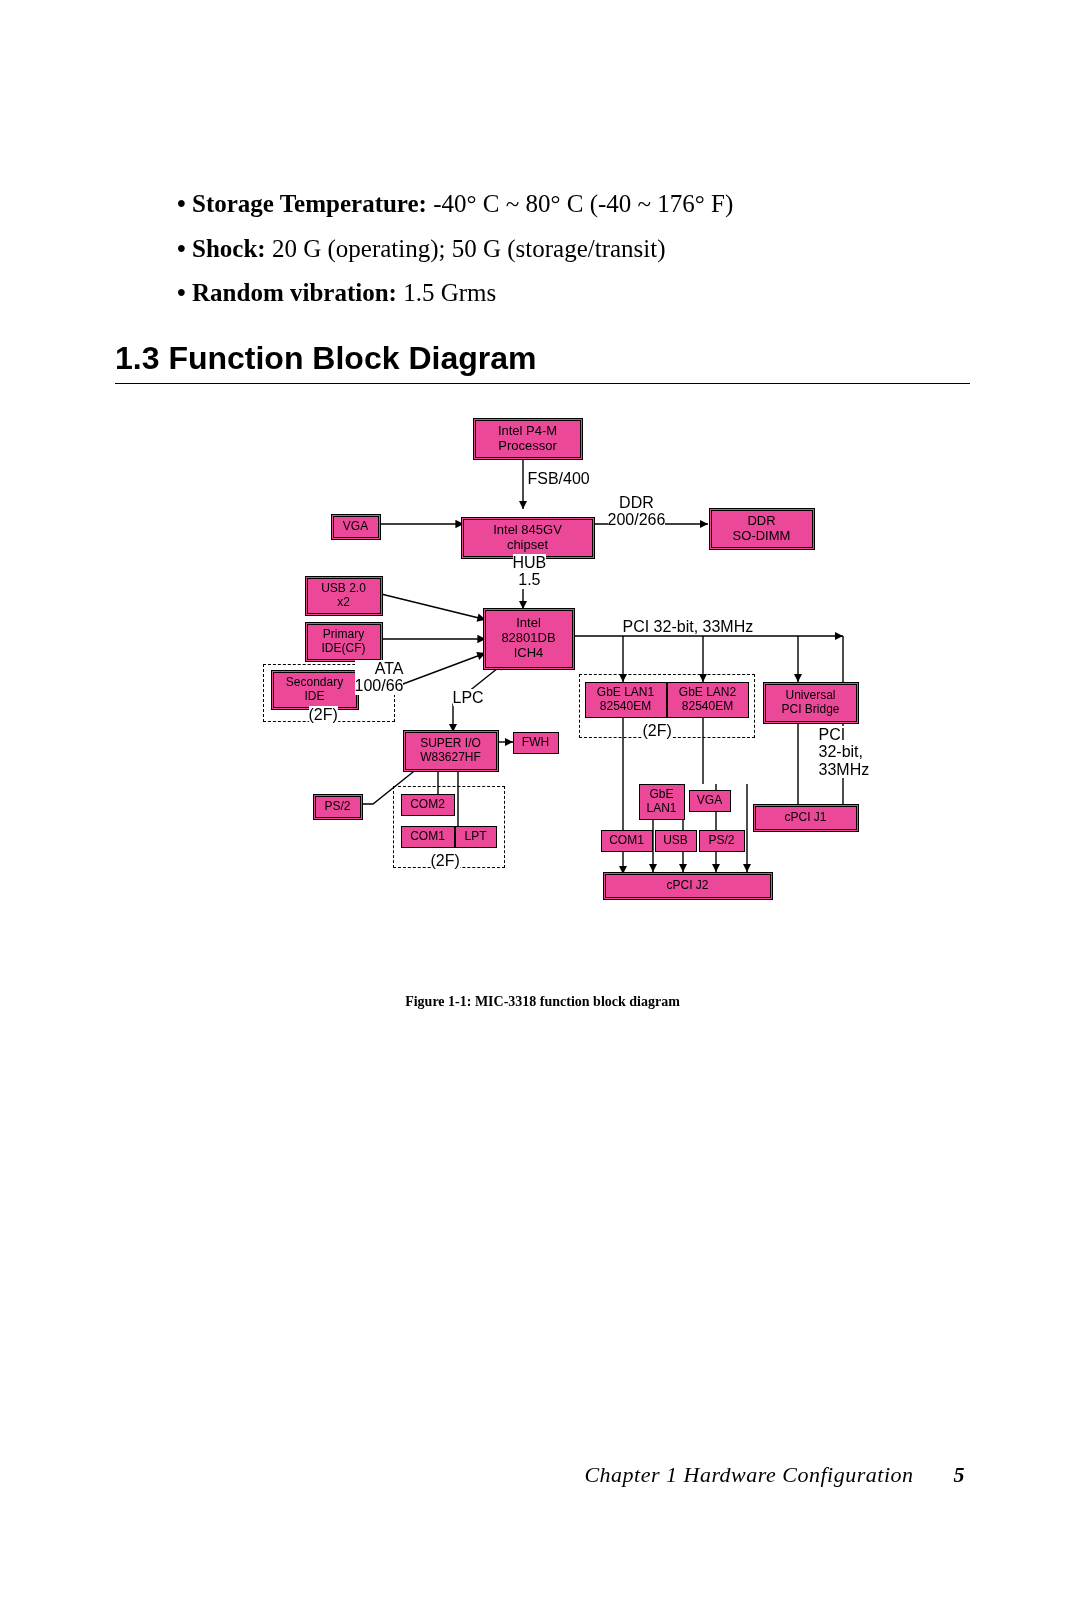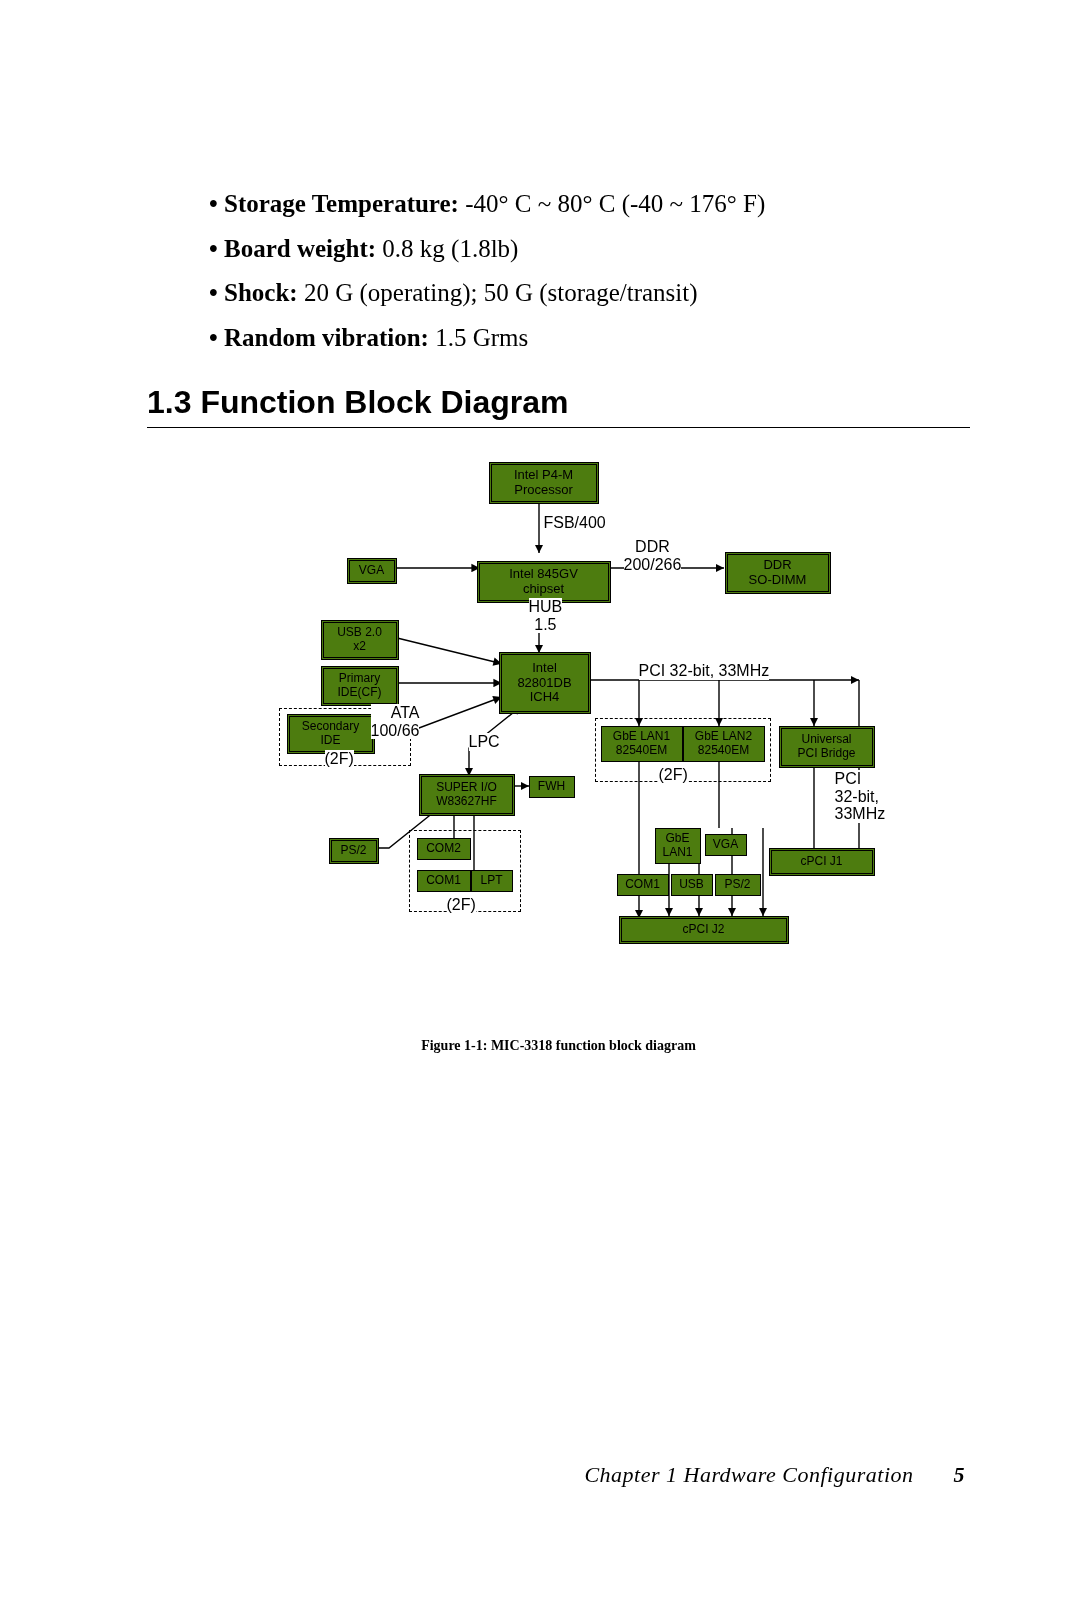--- a/index.html
+++ b/index.html
@@ -7,21 +7,20 @@
     padding: 0;
     width: 1080px;
     height: 1618px;
     font-family: 'Times New Roman', serif;
     background: #fff;
     color: #000;
     position: relative;
   }
   .page {
     padding: 160px 110px 0 115px;
-    margin-left: 32px;
   }
   .spec-list {
     font-size: 25px;
     line-height: 1.5;
     margin-left: 40px;
   }
   .spec-list li {
     list-style: none;
     margin-bottom: 7px;
     text-indent: -18px;
@@ -50,21 +49,21 @@
   .diagram-area svg {
     position: absolute;
     top: 0;
     left: 0;
     width: 100%;
     height: 100%;
   }
   .box {
     position: absolute;
     border: 1px solid #000;
-    background: #4d7c0f;
+    background: #ec4899;
     text-align: center;
     display: flex;
     align-items: center;
     justify-content: center;
     flex-direction: column;
     line-height: 1.15;
     padding: 1px 2px;
     white-space: pre;
   }
   .dbl { border: 3px double #000; }
@@ -102,21 +101,20 @@
     font-style: italic;
     margin-left: 40px;
   }
 </style>
 </head>
 <body>
 
 <div class="page">
   <ul class="spec-list">
     <li><span class="bullet">• </span><span class="label">Storage Temperature:</span><span> -40° C ~ 80° C (-40 ~ 176° F)</span></li>
-    <li><span class="bullet">• </span><span class="label">Board weight:</span><span> 0.8 kg (1.8lb)</span></li>
     <li><span class="bullet">• </span><span class="label">Shock:</span><span> 20 G (operating); 50 G (storage/transit)</span></li>
     <li><span class="bullet">• </span><span class="label">Random vibration:</span><span> 1.5 Grms</span></li>
   </ul>
 
   <div class="section-heading">
     <span>1.3</span> <span>Function Block Diagram</span>
   </div>
   <hr>
 
   <div class="diagram-area">

